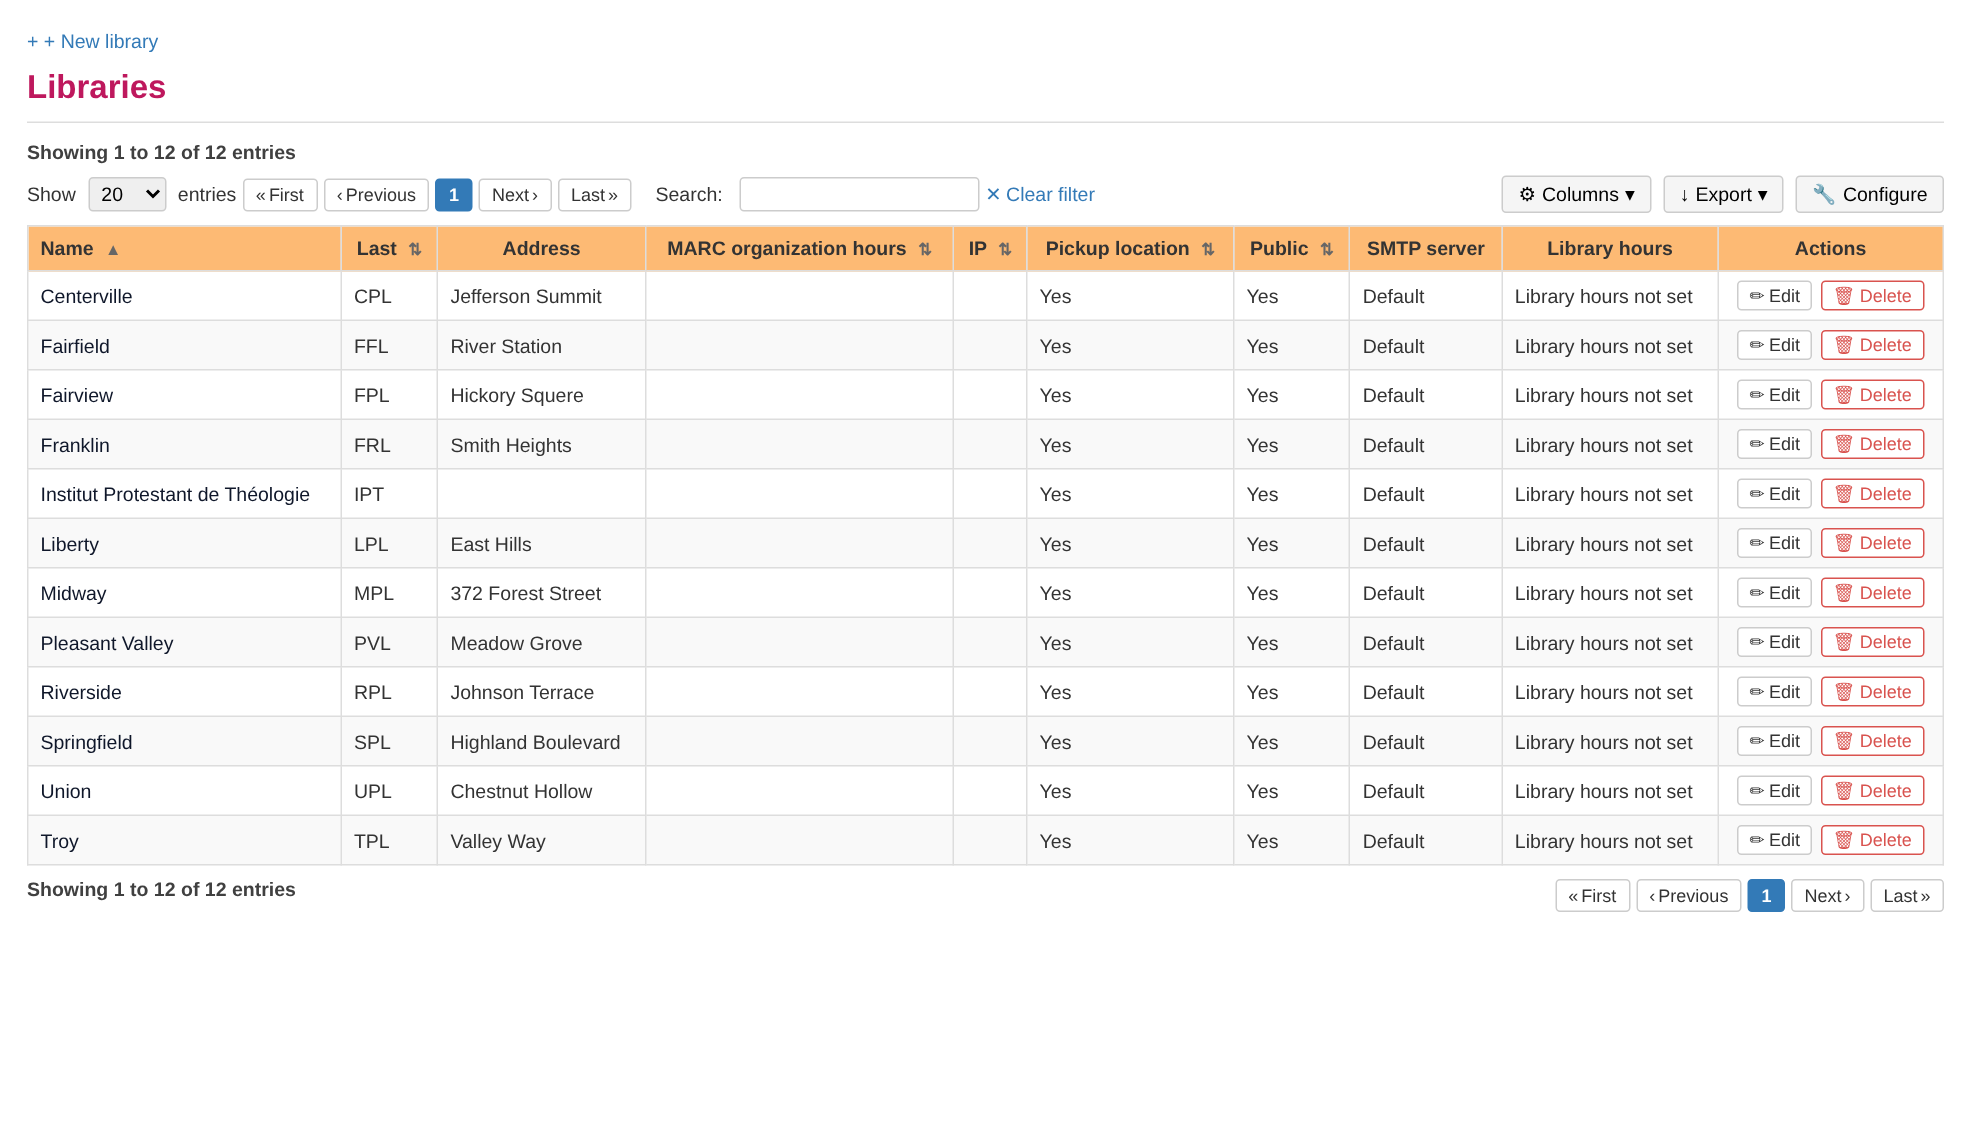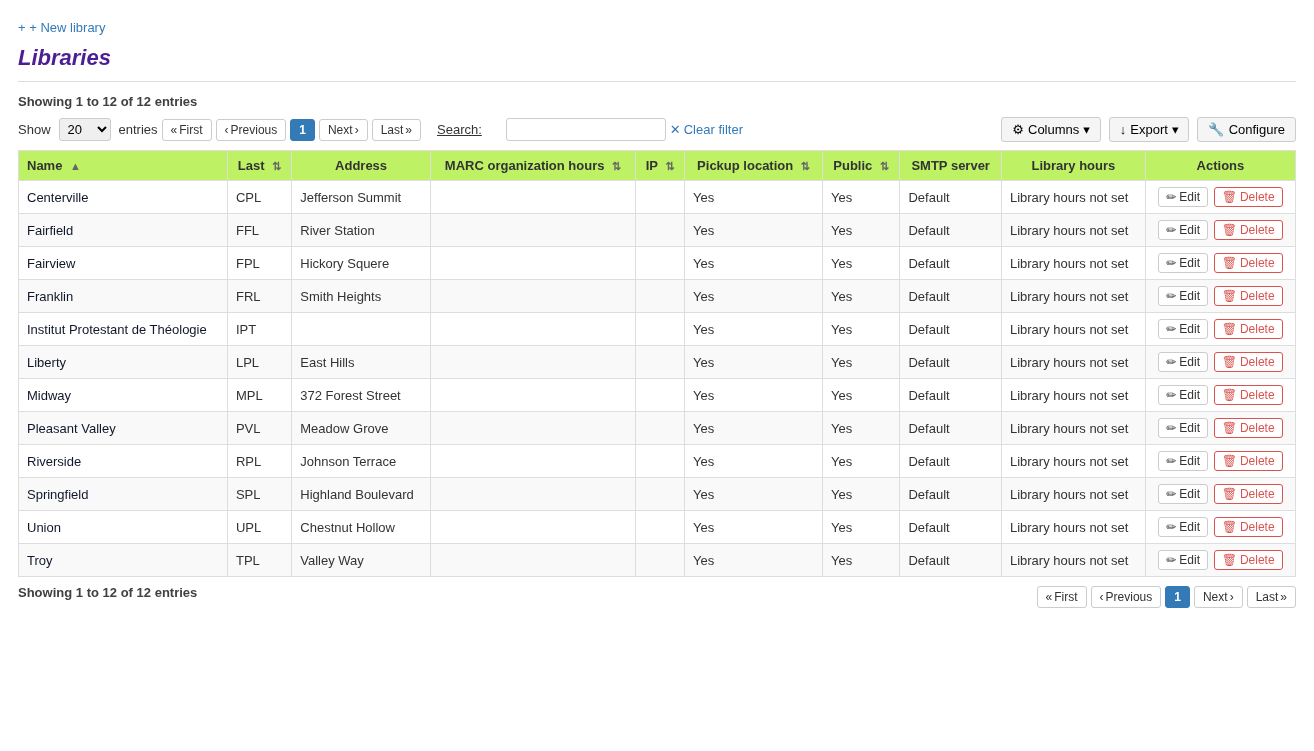--- a/index.html
+++ b/index.html
@@ -1,35 +1,35 @@
 <!DOCTYPE html>
 <html><head>
   <meta charset="utf-8">
   <style>
     * { box-sizing: border-box; margin: 0; padding: 0; }
     body { font-family: Arial, sans-serif; font-size: 13px; background: #f8f8f8; color: #333; }
     .page-wrapper { background: #fff; min-height: 751px; padding: 20px 18px; }
     .new-library-link { color: #337ab7; text-decoration: none; font-size: 13px; display: inline-block; margin-bottom: 10px; }
-    h1 { font-size: 22px; font-weight: bold; margin-bottom: 12px; color: #4c1d95; border-bottom: 1px solid #ddd; padding-bottom: 10px; font-style: italic; }
+    h1 { font-size: 22px; font-weight: bold; margin-bottom: 12px; color: #be185d; border-bottom: 1px solid #ddd; padding-bottom: 10px; }
     .showing-text { font-size: 13px; margin-bottom: 8px; color: #404040; }
     .showing-text span { font-weight: bold; }
     .controls-row { display: flex; align-items: center; justify-content: space-between; margin-bottom: 8px; flex-wrap: wrap; gap: 16px; }
     .left-controls { display: flex; align-items: center; gap: 4px; }
     .right-controls { display: flex; align-items: center; gap: 8px; }
     .show-label { margin-right: 4px; }
     select.show-select { padding: 2px 4px; border: 1px solid #ccc; border-radius: 3px; font-size: 13px; }
     .entries-label { margin-left: 4px; }
     .pagination-btn { padding: 3px 8px; border: 1px solid #ccc; background: #fff; border-radius: 3px; cursor: pointer; font-size: 12px; color: #333; text-decoration: none; display: inline-flex; align-items: center; gap: 2px; }
     .pagination-btn.active-page { background: #337ab7; color: #fff; border-color: #337ab7; font-weight: bold; padding: 3px 8px; }
-    .search-label { margin-right: 20px; text-decoration: underline; }
+    .search-label { margin-right: 7px; }
     .search-input { padding: 3px 6px; border: 1px solid #ccc; border-radius: 3px; font-size: 13px; width: 160px; }
     .clear-filter-btn { background: none; border: none; color: #337ab7; cursor: pointer; font-size: 13px; display: inline-flex; align-items: center; gap: 3px; }
     .columns-btn, .export-btn, .configure-btn { padding: 4px 10px; border: 1px solid #ccc; background: #f5f5f5; border-radius: 3px; cursor: pointer; font-size: 13px; display: inline-flex; align-items: center; gap: 4px; }
     table { width: 100%; border-collapse: collapse; font-size: 13px; margin-bottom: 8px; }
-    th { background: #bef264; border: 1px solid #ddd; padding: 7px 8px; text-align: center; font-weight: bold; color: #333; white-space: nowrap; }
+    th { background: #fdba74; border: 1px solid #ddd; padding: 7px 8px; text-align: center; font-weight: bold; color: #333; white-space: nowrap; }
     th.sortable { cursor: pointer; }
     th .sort-arrows { margin-left: 4px; color: #666; font-size: 11px; }
     td { border: 1px solid #ddd; padding: 6px 8px; vertical-align: middle; }
     tr:nth-child(even) { background: #f9f9f9; }
     .lib-link { color: #0f172a; text-decoration: none; }
     .edit-btn { padding: 2px 7px; border: 1px solid #ccc; background: #fff; border-radius: 3px; cursor: pointer; font-size: 12px; color: #333; display: inline-flex; align-items: center; gap: 3px; margin-right: 2px; }
     .delete-btn { padding: 2px 7px; border: 1px solid #d9534f; background: #fff; border-radius: 3px; cursor: pointer; font-size: 12px; color: #d9534f; display: inline-flex; align-items: center; gap: 3px; }
     .actions-cell { white-space: nowrap; text-align: center; }
     .bottom-controls { display: flex; align-items: center; justify-content: space-between; margin-top: 6px; flex-wrap: wrap; gap: 6px; }
     .name-col { text-align: left; }

